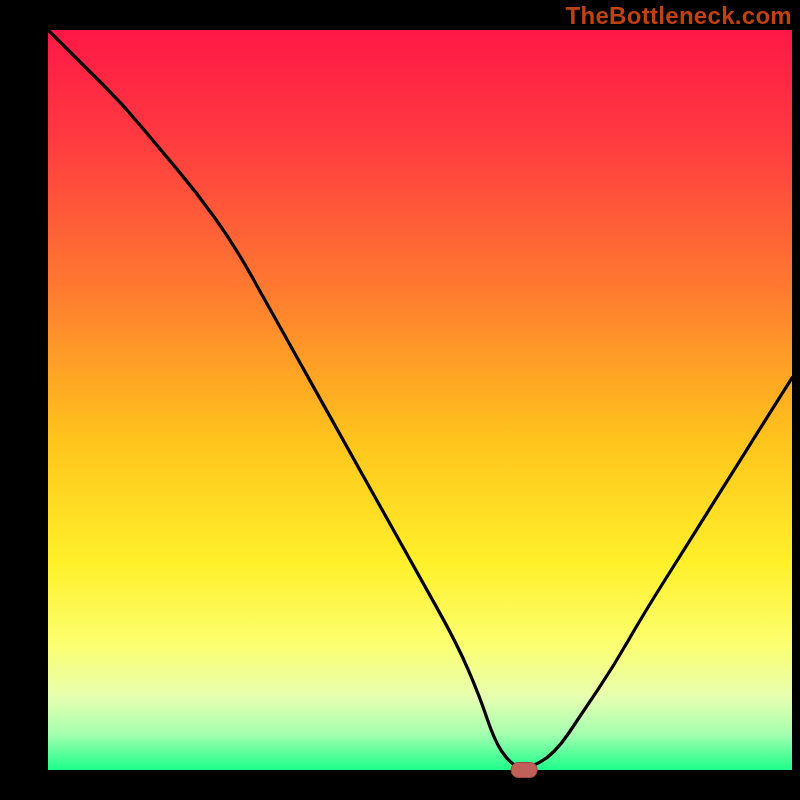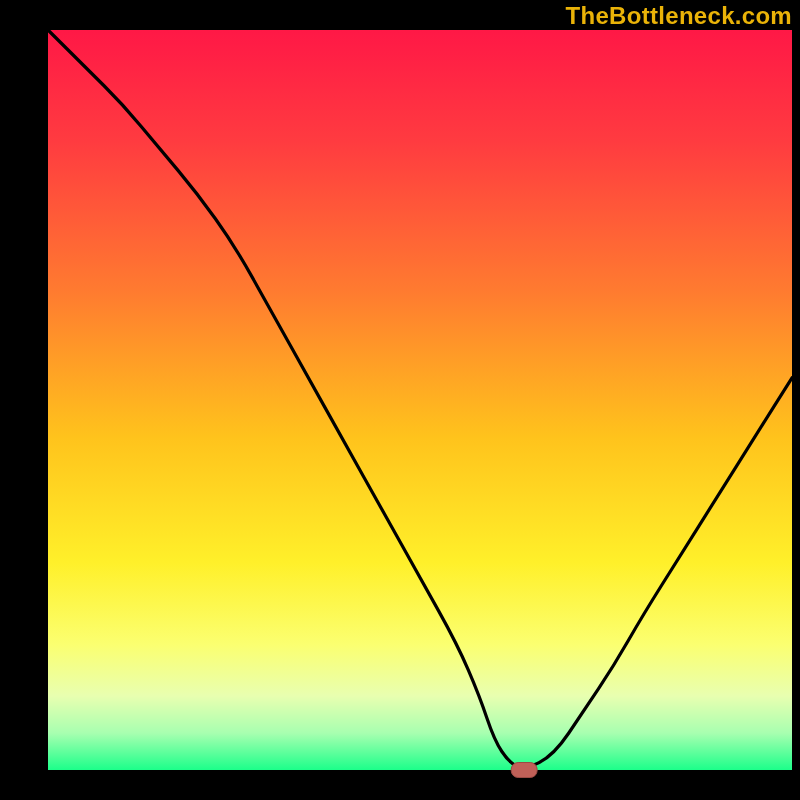--- a/index.html
+++ b/index.html
@@ -13,21 +13,21 @@
   .frame {
     position: relative;
     width: 800px;
     height: 800px;
     background: #000;
   }
   .watermark {
     position: absolute;
     top: 2px;
     right: 8px;
-    color: #eab308;
+    color: #c2410c;
     font-family: Arial, Helvetica, sans-serif;
     font-size: 24px;
     font-weight: bold;
     letter-spacing: 0.3px;
     z-index: 10;
     user-select: none;
   }
   svg {
     position: absolute;
     left: 0;

